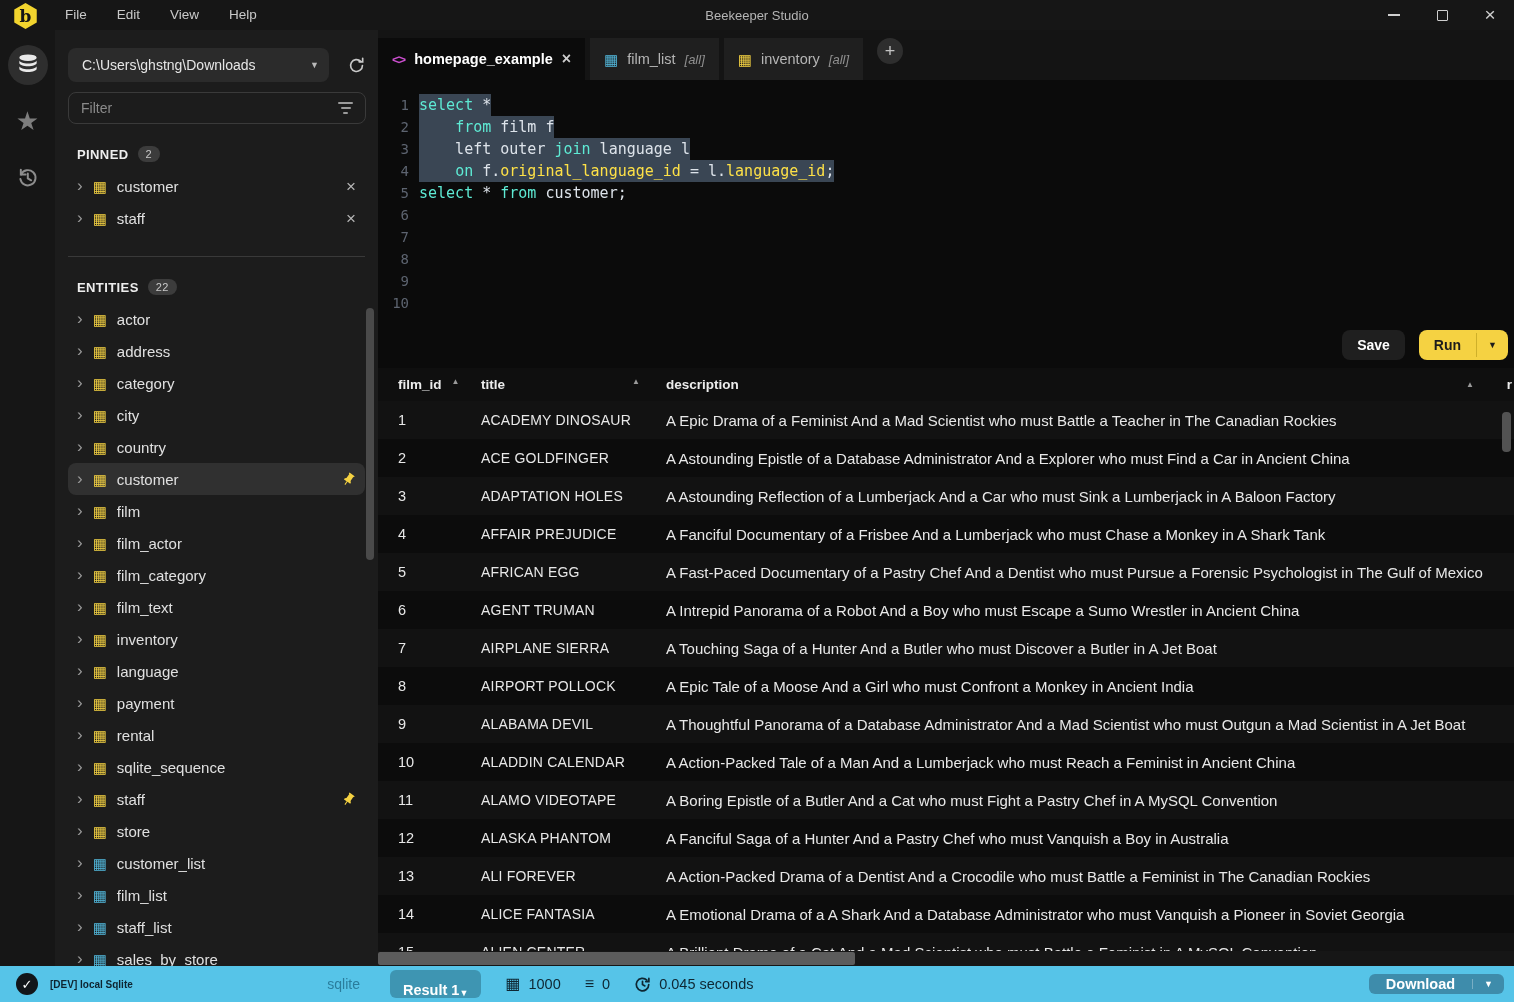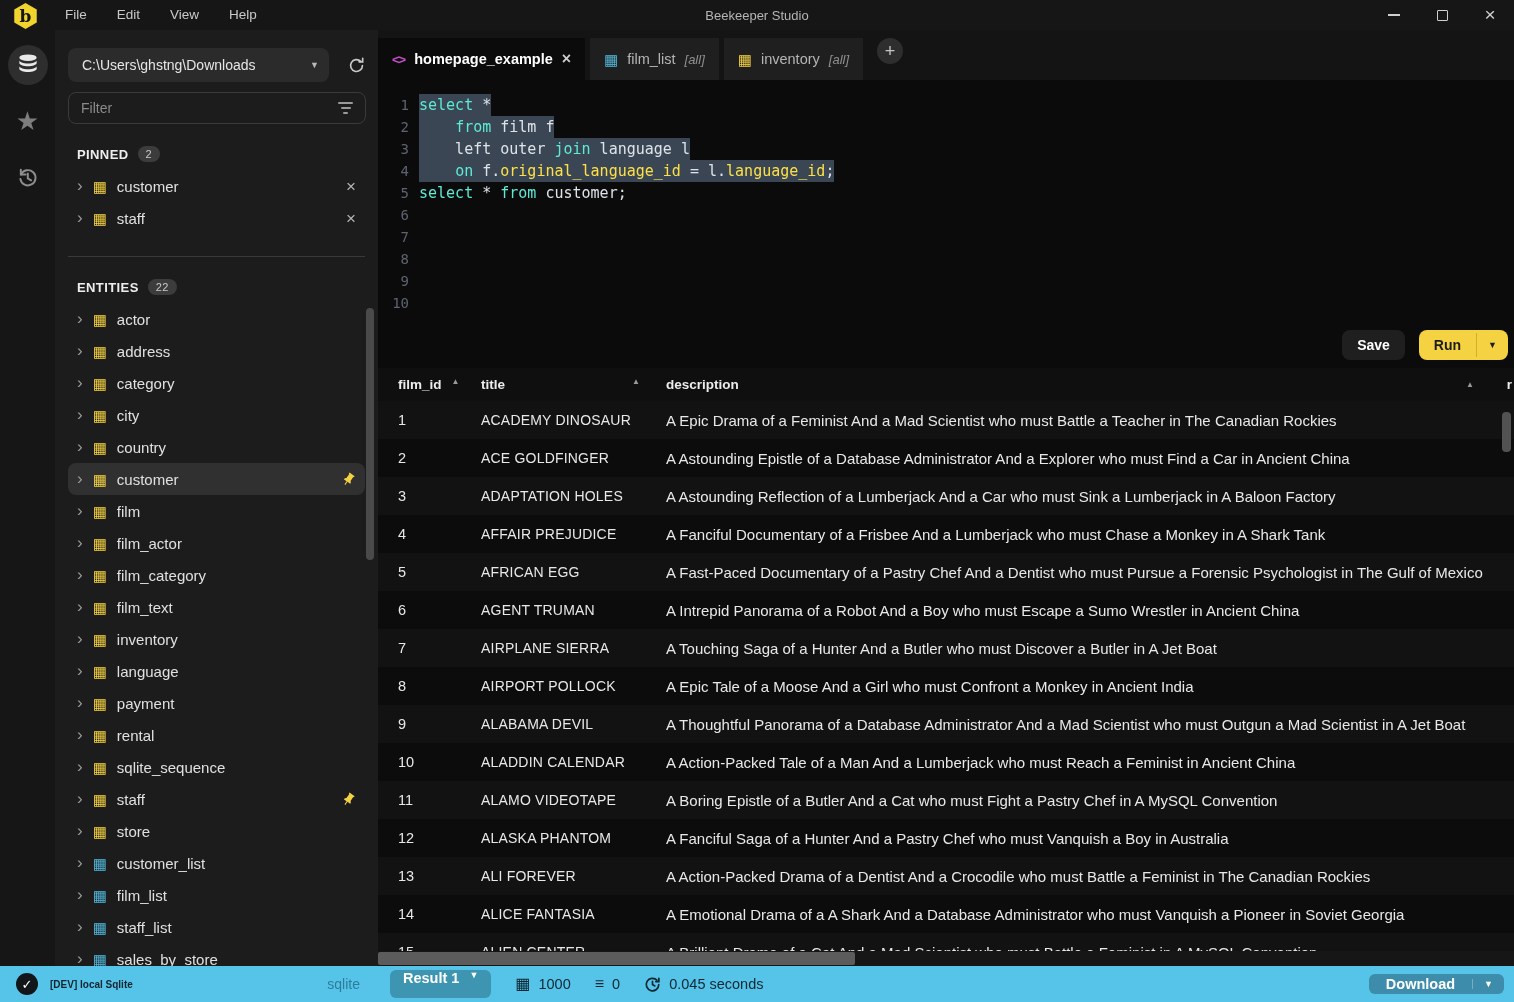--- a/index.html
+++ b/index.html
@@ -91,21 +91,21 @@
 .vscroll{position:absolute;right:3px;top:44px;width:9px;height:40px;background:#525252;border-radius:4px}
 .hscroll-track{position:absolute;left:0;right:0;bottom:0;height:15px;background:#161616}
 .hscroll-thumb{position:absolute;left:0;bottom:1px;height:13px;width:477px;background:#5c5c5c;border-radius:2px}
 
 
 .statusbar{position:absolute;bottom:0;left:0;right:0;height:36px;background:#56c4e8;display:flex;align-items:center;z-index:7}
 .status-left{width:378px;display:flex;align-items:center;flex:none}
 .status-check{width:22px;height:22px;border-radius:50%;background:#12161a;color:#fff;display:flex;align-items:center;justify-content:center;font-size:13px;margin:0 12px 0 16px;flex:none}
 .conn-name{font-weight:bold;font-size:10px;color:#0e2430}
 .dialect{margin-left:auto;margin-right:18px;font-size:14px;color:#2a7d9c}
-.result-btn{background:#3e95b2;color:#fff;font-weight:bold;font-size:14.5px;border-radius:6px;height:28px;display:flex;align-items:flex-start;padding:0 13px;gap:10px;margin-left:12px}
+.result-btn{background:#3e95b2;color:#fff;font-weight:bold;font-size:14.5px;border-radius:6px;height:28px;display:flex;align-items:flex-end;padding:0 13px;gap:0;margin-left:12px}
 .result-caret{font-size:9px}
 .stat{display:flex;align-items:center;gap:8px;font-size:14.5px;color:#0e2733;margin-left:24px}
 .stat-grid-icon{font-size:16px;line-height:1;color:#0e2733}
 .stat-lines-icon{font-size:16px;line-height:1;color:#0e2733;font-style:italic;font-weight:bold}
 .download-btn{margin-left:auto;margin-right:10px;background:#3e8cab;color:#fff;font-weight:bold;font-size:14.5px;border-radius:6px;height:20px;display:flex;align-items:center}
 .dl-label{padding:0 17px}
 .dl-caret{border-left:1px solid rgba(255,255,255,.3);padding:0 11px;font-size:9px}
 </style>
 </head>
 <body>

